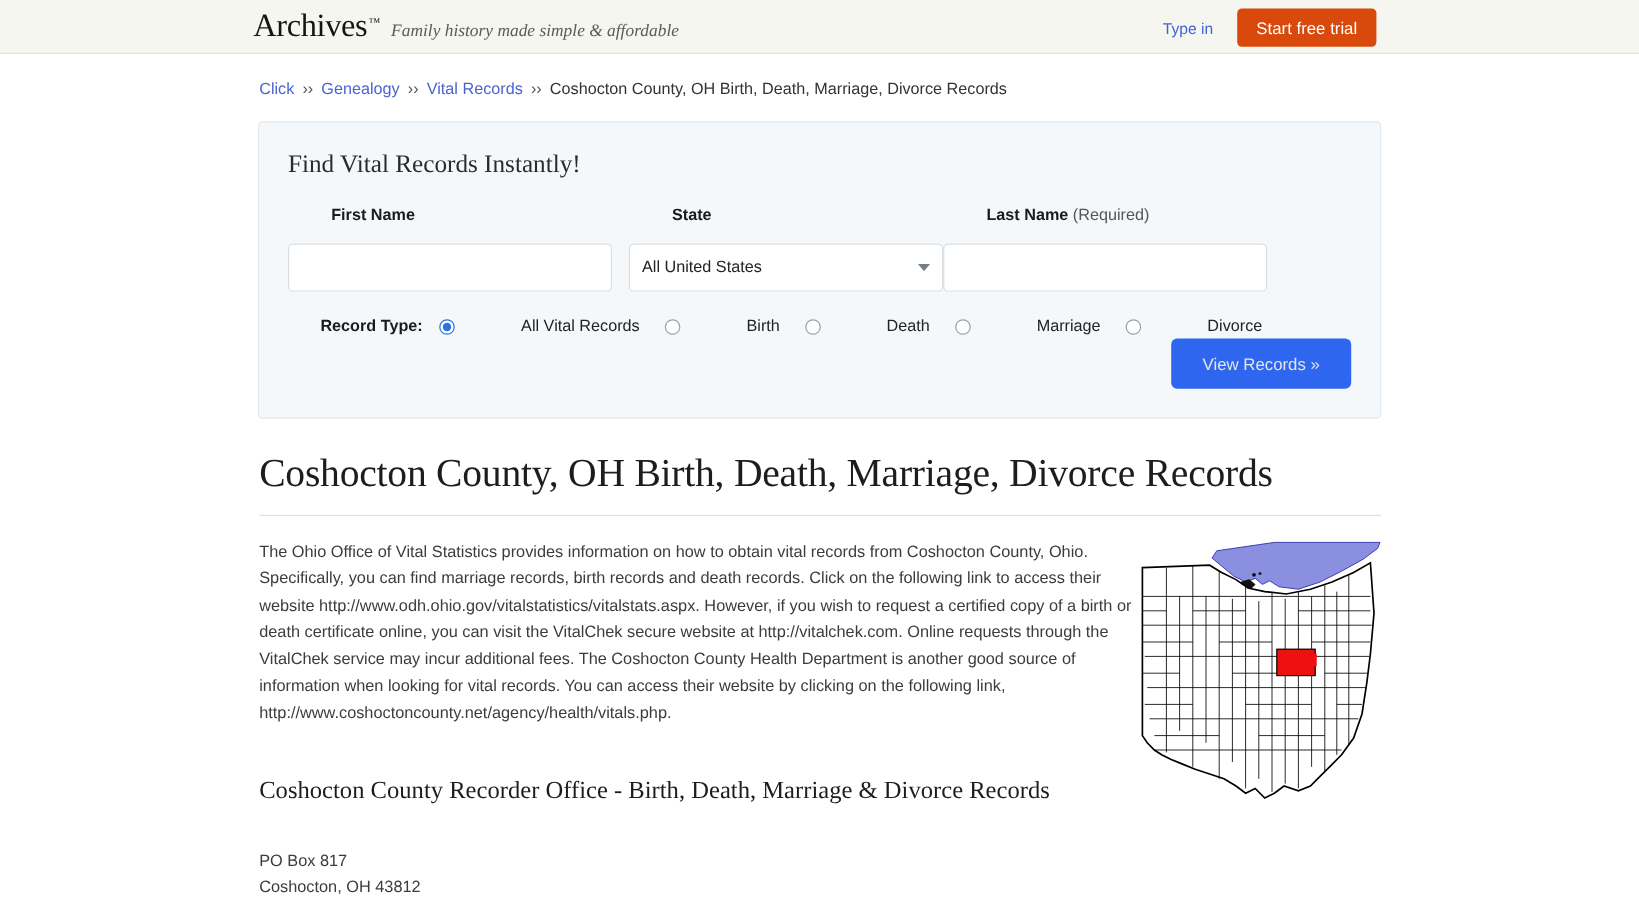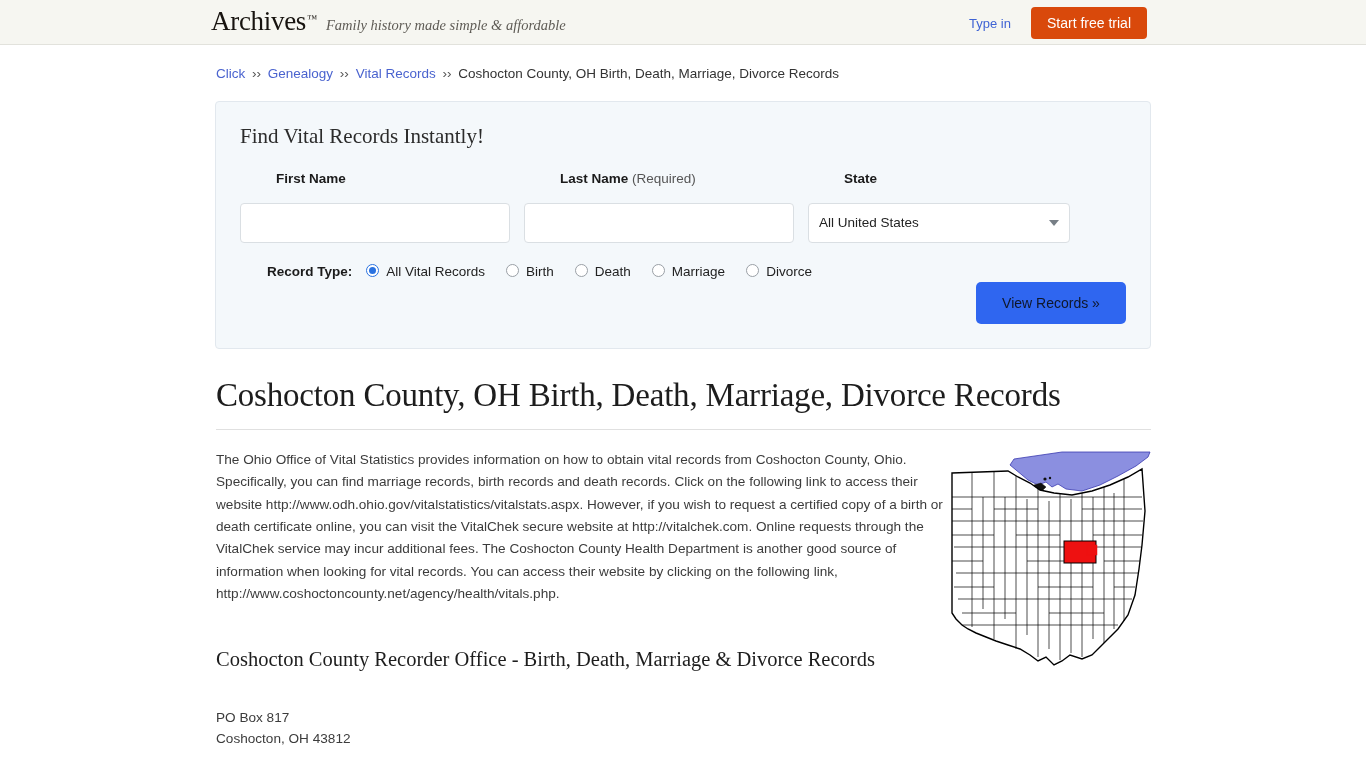--- a/index.html
+++ b/index.html
@@ -194,23 +194,24 @@
     padding-left: 27px;
   }
   .radio-row-label {
     font-size: 13.5px;
     font-weight: bold;
     color: #1b1b1b;
     margin-right: 14px;
   }
   .radio-item {
     display: flex;
-    align-items: flex-start;
+    align-items: flex-end;
     margin-right: 21px;
     cursor: pointer;
+    gap: 48px;
   }
   .radio-dot {
     width: 13px;
     height: 13px;
     border-radius: 50%;
     border: 1px solid #9aa0a6;
     background: #ffffff;
     margin-right: 7px;
     position: relative;
     flex: none;
@@ -233,21 +234,21 @@
   }
 
   
   .submit-wrap {
     position: absolute;
     right: 24px;
     bottom: 24px;
   }
   .view-btn {
     background: #2f66f0;
-    color: #0f172a;
+    color: #e5e5e5;
     border: none;
     border-radius: 5px;
     font-size: 14px;
     padding: 14px 22px;
     cursor: pointer;
     font-family: "Liberation Sans", sans-serif;
     line-height: 1;
     min-width: 150px;
   }
 
@@ -336,38 +337,38 @@
 
       <div class="fields-row">
 
         <div class="field first">
           <label class="field-label">
             <span>First Name</span>
           </label>
           <input class="text-input" type="text" placeholder="" style="">
         </div>
 
-        <div class="field last">
-          <label class="field-label">
-            <span>Last Name</span>
-            <span class="opt">(Required)</span>
-          </label>
-          <input class="text-input" type="text" placeholder="" style="">
-        </div>
-
         <div class="field state">
           <label class="field-label">
             <span>State</span>
           </label>
           <div class="select-wrap">
             <div class="select-input">
               <span>All United States</span>
             </div>
             <span class="select-arrow"></span>
           </div>
+        </div>
+
+        <div class="field last">
+          <label class="field-label">
+            <span>Last Name</span>
+            <span class="opt">(Required)</span>
+          </label>
+          <input class="text-input" type="text" placeholder="" style="">
         </div>
 
       </div>
 
       <div class="radio-row">
         <span class="radio-row-label">Record Type:</span>
 
         <label class="radio-item">
           <span class="radio-dot checked"></span>
           <span class="radio-text">All Vital Records</span>

